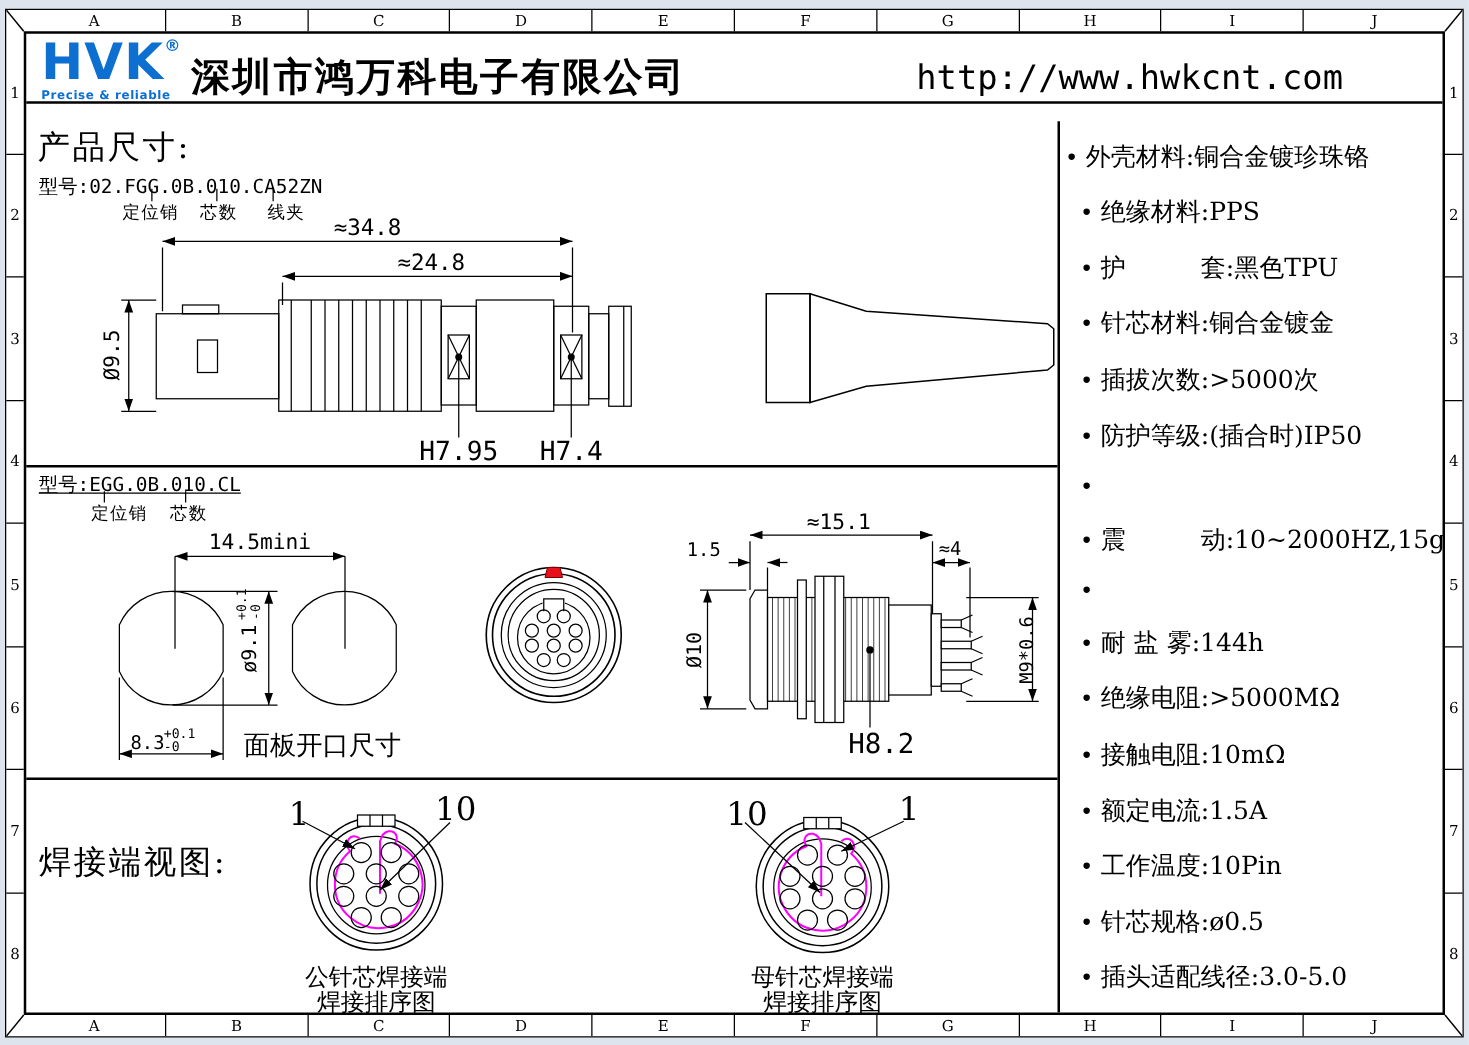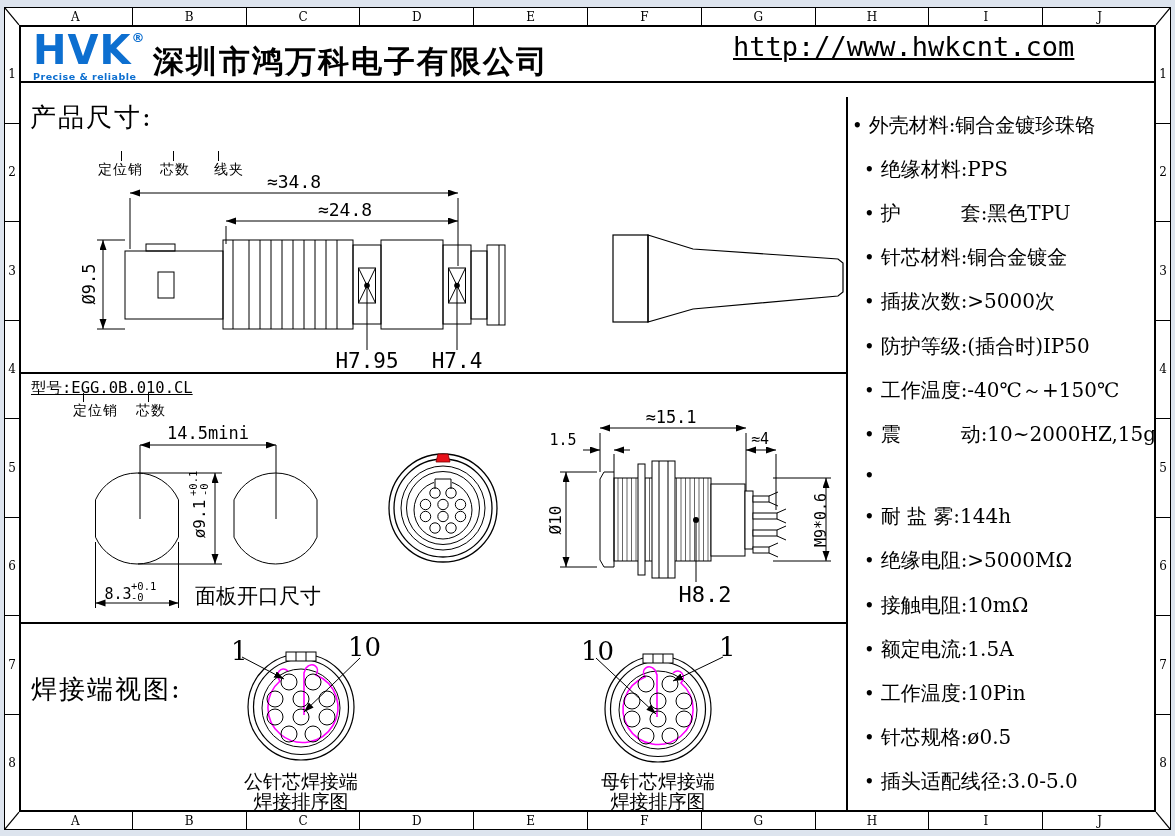--- a/index.html
+++ b/index.html
@@ -23,21 +23,21 @@
 
   .inner { position:absolute; left:14px; top:17px; right:14px; bottom:17px; border:2px solid #000; }
 
   
   .header { position:absolute; left:0; top:0; right:0; height:56px; border-bottom:2px solid #000; }
   .logo { position:absolute; left:12px; top:3px; width:120px; color:#0d6fd0; }
   .logo-main { font:bold 40px/40px "DejaVu Sans", sans-serif; letter-spacing:1px; }
   .logo-reg { font:bold 13px "DejaVu Sans", sans-serif; vertical-align:22px; }
   .logo-tag { font:bold 9.5px "DejaVu Sans", sans-serif; letter-spacing:0.5px; margin-top:1px; }
   .company { position:absolute; left:132px; top:14px; font:bold 31px "DejaVu Sans", sans-serif; letter-spacing:2px; }
-  .url { position:absolute; left:712px; top:4px; font:27px "DejaVu Sans Mono","Liberation Mono",monospace;text-decoration:underline; }
+  .url { position:absolute; left:712px; top:20px; font:27px "DejaVu Sans Mono","Liberation Mono",monospace; }
 
   
   .right-col { position:absolute; right:0; top:70px; bottom:0; width:308px; border-left:2px solid #000;
                display:flex; flex-direction:column; justify-content:space-around; padding:6px 2px 6px 2px; }
   .spec-item { display:flex; align-items:baseline; padding-left:14px; font:20px "DejaVu Serif", serif; white-space:nowrap; }
   .spec-item.flush { padding-left:2px; }
   .spec-item .bullet { margin-right:6px; font-size:18px; }
 
   
   .main { position:absolute; left:0; top:70px; right:308px; bottom:0;padding-left:42px; }
@@ -139,21 +139,20 @@
       <div class="spec-item">
           <span class="bullet">•</span>
           <span>插拔次数:&gt;5000次</span>
         </div>
       <div class="spec-item">
           <span class="bullet">•</span>
           <span>防护等级:(插合时)IP50</span>
         </div>
       <div class="spec-item">
           <span class="bullet">•</span>
-          <span>工作温度:-40℃～+150℃</span>
         </div>
       <div class="spec-item">
           <span class="bullet">•</span>
           <span>震　　　动:10~2000HZ,15g</span>
         </div>
       <div class="spec-item">
           <span class="bullet">•</span>
         </div>
       <div class="spec-item">
           <span class="bullet">•</span>
@@ -183,20 +182,21 @@
           <span class="bullet">•</span>
           <span>插头适配线径:3.0-5.0</span>
         </div>
     </div>
 
     <div class="main">
       <div class="hline" style="top:275px;"></div>
       <div class="hline" style="top:525px;"></div>
 
       <div class="abs title-lg" style="left:9px; top:3px;">产品尺寸:</div>
+      <div class="abs model-line" style="left:10px; top:42px;">型号:02.FGG.0B.010.CA52ZN</div>
       <div class="vtick" style="left:100px; top:54px; height:10px;"></div>
       <div class="vtick" style="left:152px; top:54px; height:10px;"></div>
       <div class="vtick" style="left:197px; top:54px; height:10px;"></div>
       <div class="abs small-cjk" style="left:77px; top:64px;">定位销</div>
       <div class="abs small-cjk" style="left:139px; top:64px;">芯数</div>
       <div class="abs small-cjk" style="left:193px; top:64px;">线夹</div>
 
       <svg class="abs" style="left:42px; top:70px;" width="480" height="210" viewBox="0 0 480 210">
         <defs>
           <marker id="ar1" markerWidth="11" markerHeight="8" refX="10" refY="3.5" orient="auto-start-reverse">

